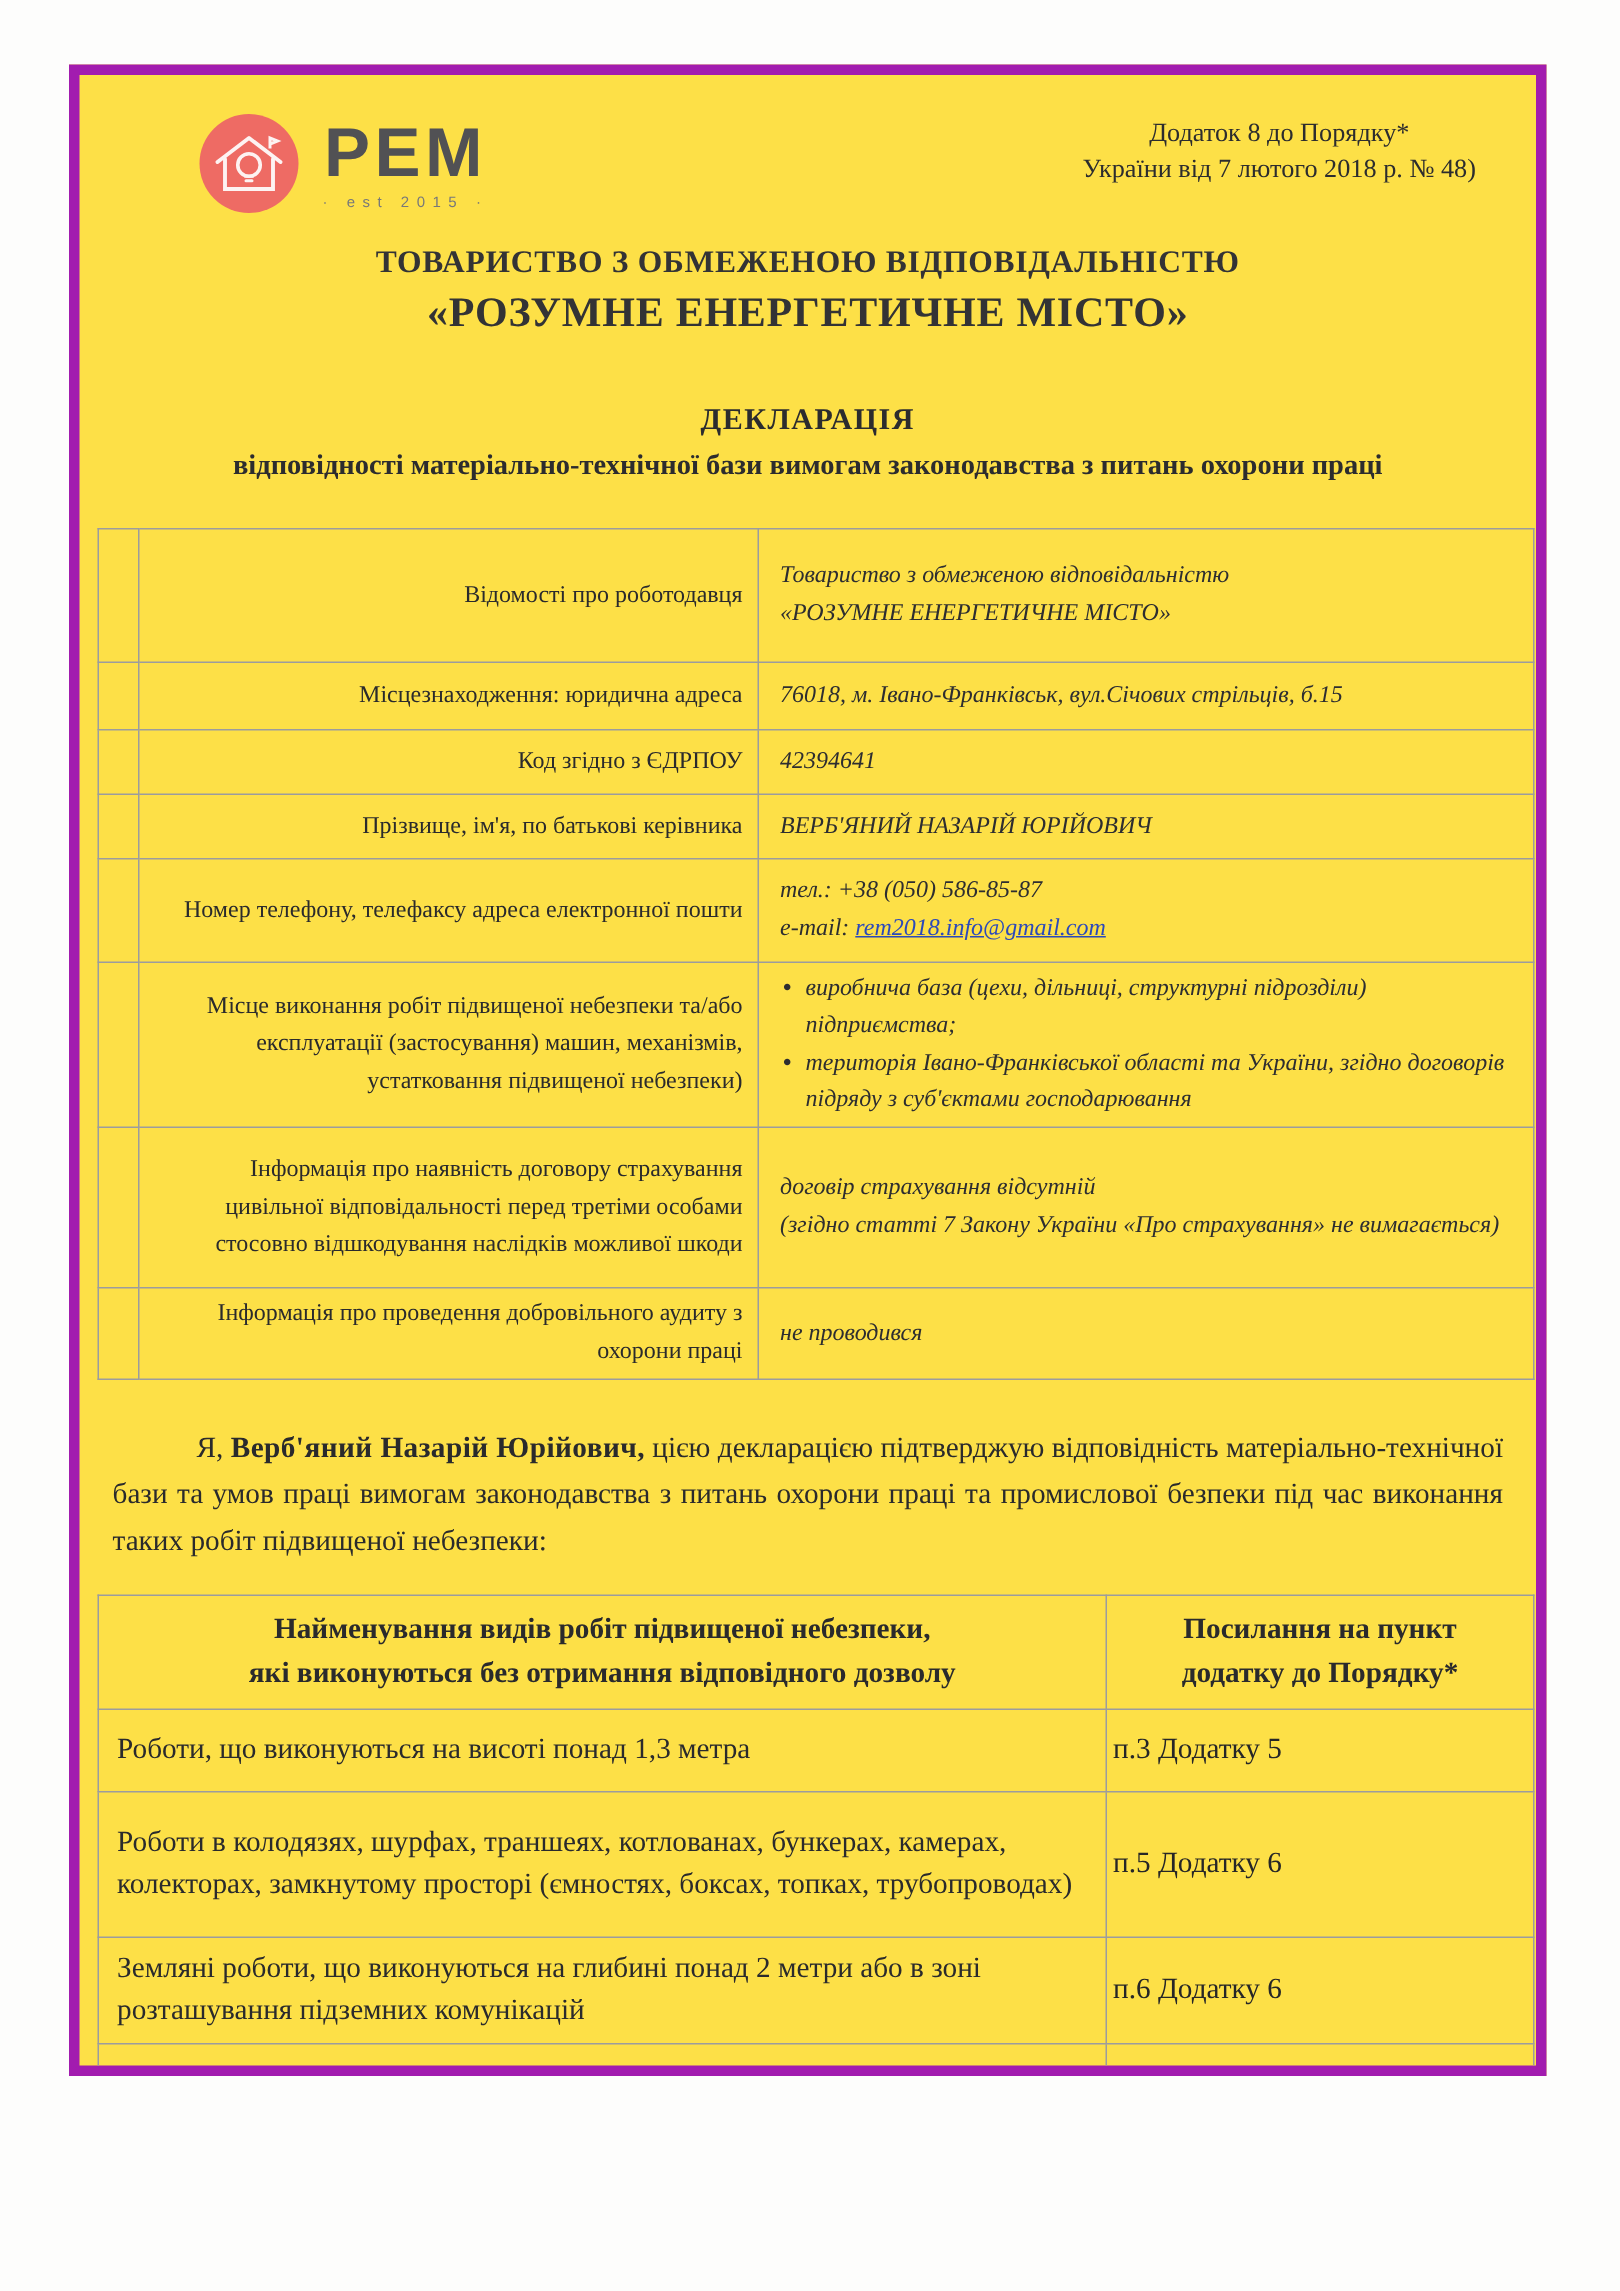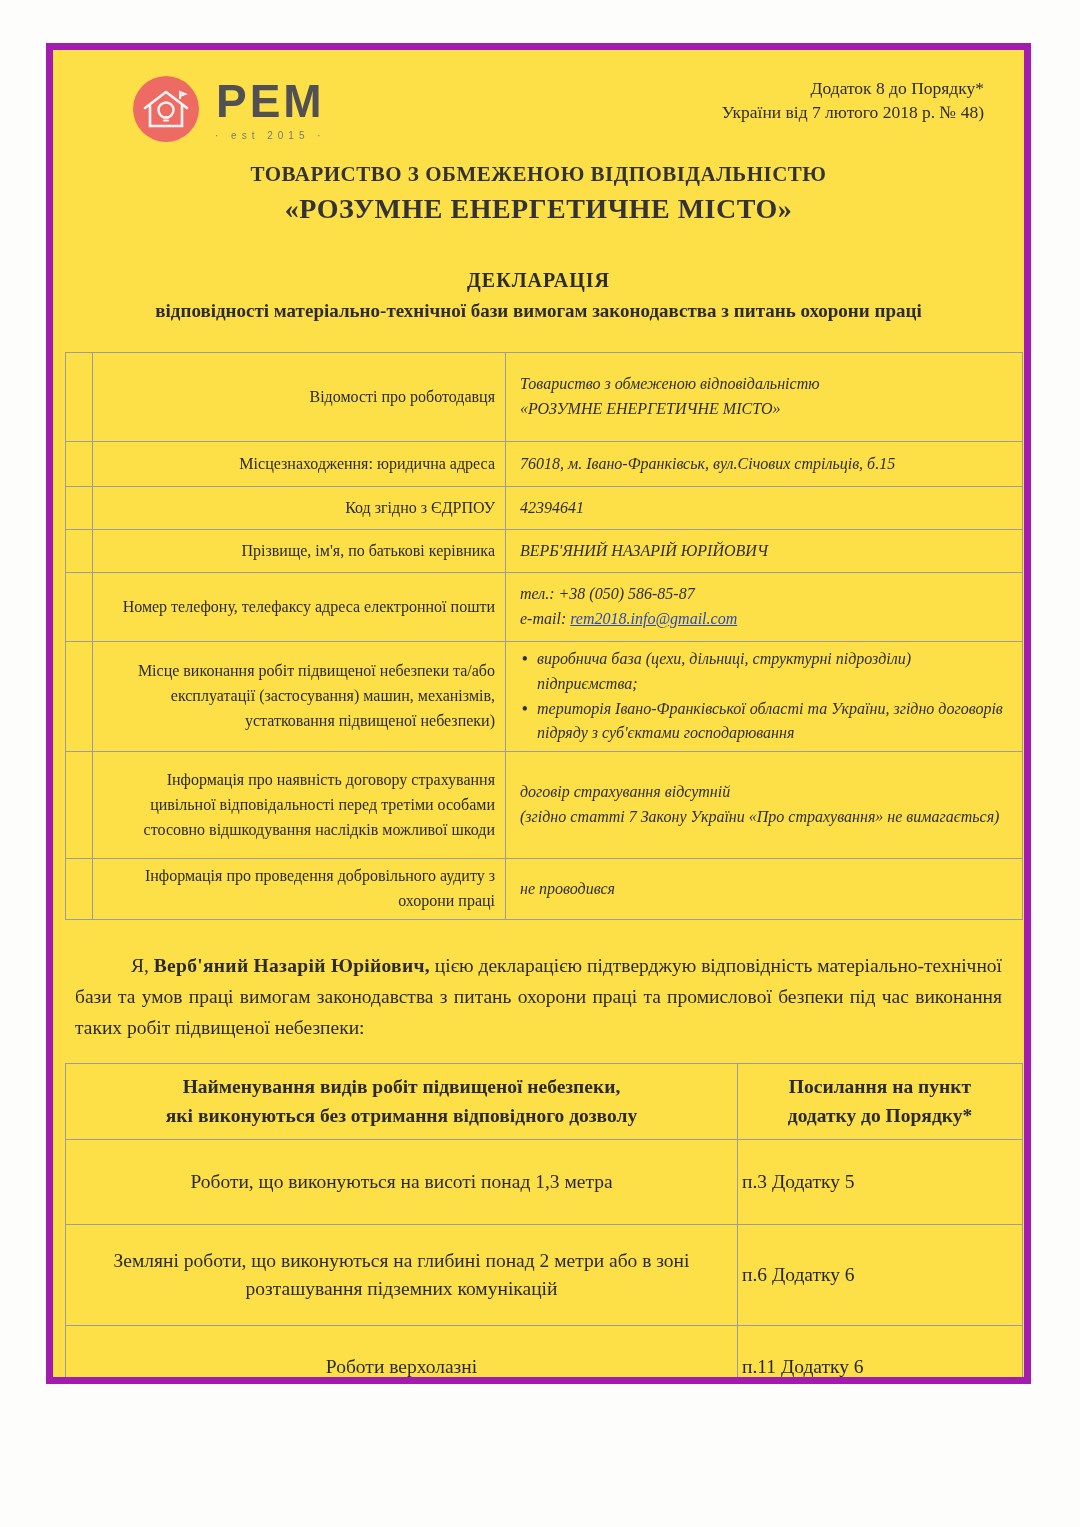--- a/index.html
+++ b/index.html
@@ -25,21 +25,21 @@
   .logo-textcol{display:flex;flex-direction:column;align-items:center;margin-top:4px;}
   .logo-word{
     font-family:"Liberation Sans","DejaVu Sans",sans-serif;
     font-weight:bold;font-size:46px;line-height:1;color:#515154;letter-spacing:3px;
   }
   .logo-tagline{
     font-family:"Liberation Sans","DejaVu Sans",sans-serif;
     font-size:10px;color:#77787a;letter-spacing:5px;margin-top:6px;
   }
   .annex{
-    text-align:right;font-size:17.5px;line-height:1.38;color:#2c2c2e;margin-top:2px;
+    text-align:center;font-size:17.5px;line-height:1.38;color:#2c2c2e;margin-top:2px;
   }
   
   .company{margin-top:18px;text-align:center;color:#333335;}
   .company-type{font-size:21px;font-weight:bold;letter-spacing:.5px;}
   .company-name{font-size:28px;font-weight:bold;margin-top:6px;letter-spacing:.5px;}
   .decl{margin-top:44px;text-align:center;color:#2c2c2e;}
   .decl-title{font-size:20px;font-weight:bold;letter-spacing:1px;}
   .decl-sub{font-size:19px;font-weight:bold;margin-top:8px;}
   
   table{border-collapse:collapse;}
@@ -61,21 +61,21 @@
     text-align:justify;text-indent:56px;color:#2a2a2c;
   }
   .statement b{letter-spacing:.3px;}
   
   .work-table{margin:20px auto 0 auto;width:958px;font-size:19.5px;table-layout:fixed;}
   .work-table th,.work-table td{border:1px solid #9c9c9e;}
   .work-table th{
     font-weight:bold;text-align:center;padding:9px 8px;line-height:1.45;
     white-space:pre-line;color:#2a2a2c;
   }
-  .work-table .c-work{padding:22px 12px;line-height:1.45;vertical-align:middle;color:#2a2a2c;text-align:center;}
+  .work-table .c-work{padding:7px 12px;line-height:1.45;vertical-align:middle;color:#2a2a2c;}
   .work-table .c-ref{width:276px;vertical-align:middle;padding:7px 4px;}
 </style>
 </head>
 <body>
 
 <div class="frame">
 
   <div class="header-bar">
     <div class="logo">
       <svg class="logo-circle" viewBox="0 0 70 70">
@@ -175,20 +175,24 @@
       <th>Найменування видів робіт підвищеної небезпеки,
 які  виконуються без отримання відповідного дозволу</th>
       <th class="c-ref">Посилання на пункт
 додатку до Порядку*</th>
     </tr>
     <tr>
       <td class="c-work" style="height:40px">Роботи, що виконуються на висоті понад 1,3 метра</td>
       <td class="c-ref">п.3 Додатку 5</td>
     </tr>
     <tr>
+      <td class="c-work" style="height:82px">Роботи в колодязях, шурфах, траншеях, котлованах, бункерах, камерах, колекторах, замкнутому просторі (ємностях, боксах, топках, трубопроводах)</td>
+      <td class="c-ref">п.5 Додатку 6</td>
+    </tr>
+    <tr>
       <td class="c-work" style="height:56px">Земляні роботи, що виконуються на глибині понад 2 метри або в зоні розташування підземних комунікацій</td>
       <td class="c-ref">п.6 Додатку 6</td>
     </tr>
     <tr>
       <td class="c-work" style="height:38px">Роботи верхолазні</td>
       <td class="c-ref">п.11 Додатку 6</td>
     </tr>
     <tr>
       <td class="c-work" style="height:54px">Роботи в діючих електроустановках напругою понад 1000 В і в зонах дії струму високої частоти</td>
       <td class="c-ref">п.12 Додатку 6</td>

